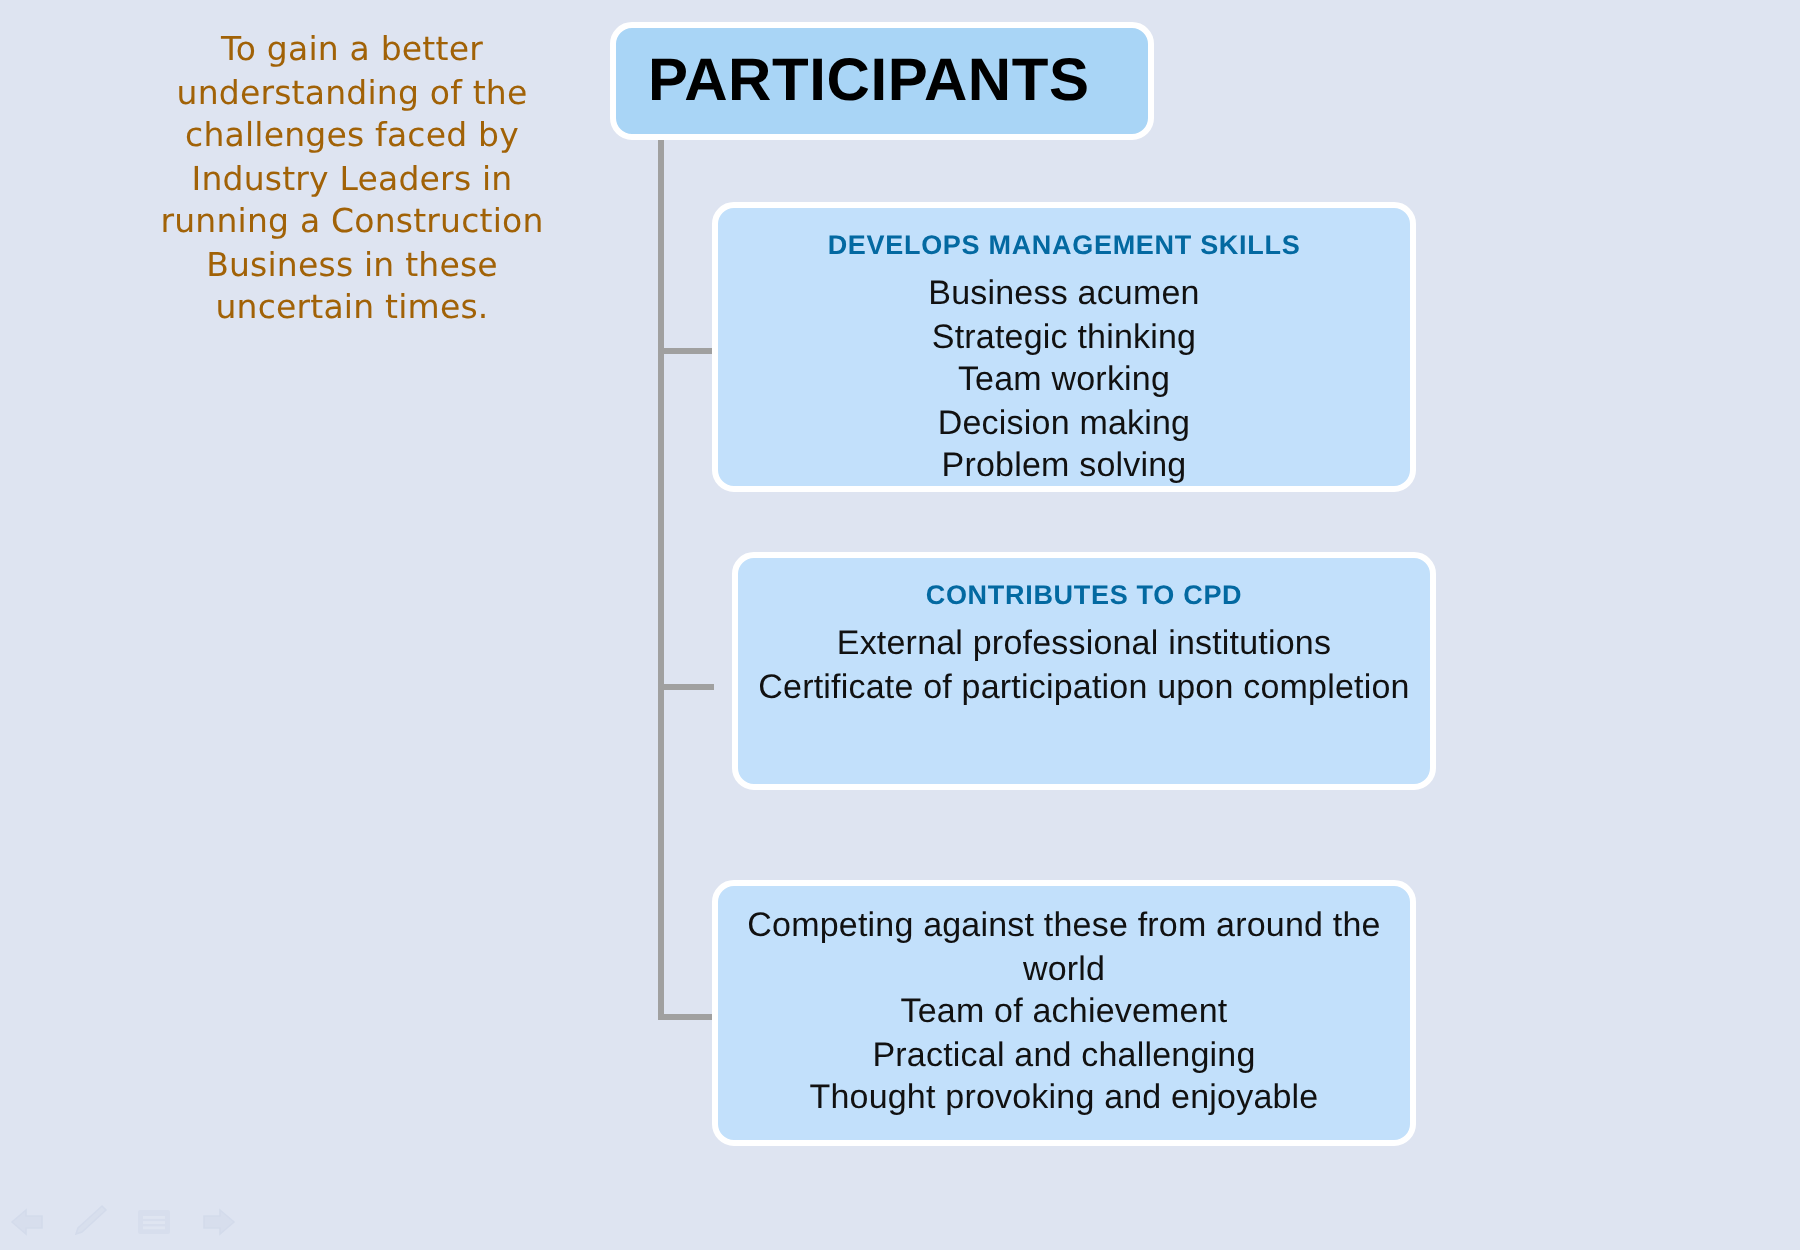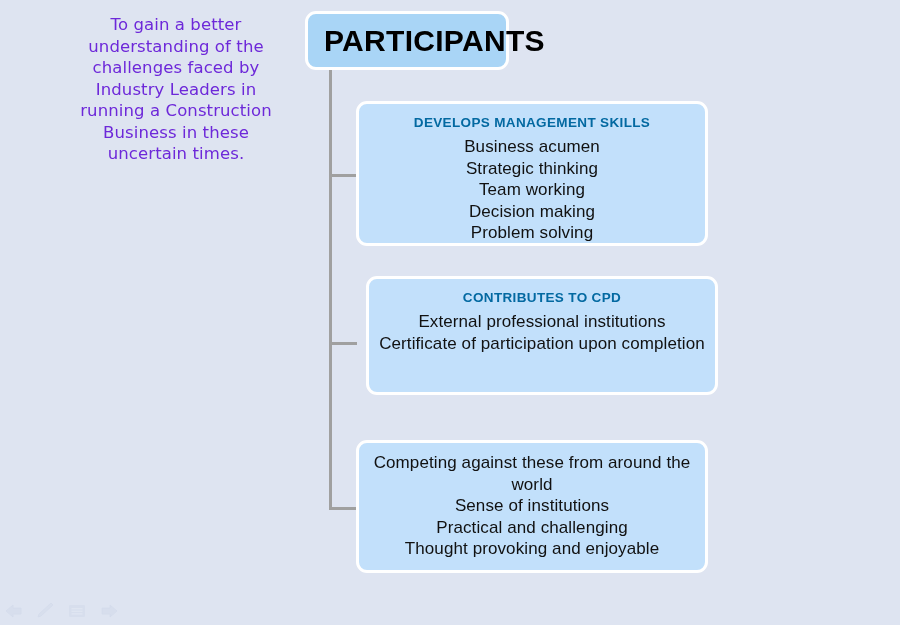--- a/index.html
+++ b/index.html
@@ -24,21 +24,21 @@
     height: 625px;
   }
 
   
   .intro {
     position: absolute;
     left: 62px;
     top: 14px;
     width: 228px;
     text-align: center;
-    color: #6d28d9;
+    color: #a16207;
     font-size: 16.5px;
     line-height: 21.5px;
     letter-spacing: 0.1px;
     font-family: "DejaVu Sans", sans-serif;
     white-space: pre-line;
   }
 
   
   .connector {
     position: absolute;
@@ -64,21 +64,21 @@
     position: absolute;
     background: #c2e0fb;
     border: 3px solid #ffffff;
     border-radius: 11px;
     box-sizing: border-box;
   }
 
   .node-header {
     left: 305px;
     top: 11px;
-    width: 204px;
+    width: 272px;
     height: 59px;
     background: #a9d5f6;
     display: flex;
     align-items: center;
     justify-content: flex-start;
   }
   .node-header .title {
     color: #000000;
     font-size: 30px;
     font-weight: bold;
@@ -155,21 +155,21 @@
   </div>
 
   <div class="node node-card node-card-2">
     <div class="card-heading">CONTRIBUTES TO CPD</div>
     <div class="card-line">External professional institutions</div>
     <div class="card-line">Certificate of participation upon completion</div>
   </div>
 
   <div class="node node-card node-card-3">
     <div class="card-line">Competing against these from around the world</div>
-    <div class="card-line">Sense of institutions</div>
+    <div class="card-line">Team of achievement</div>
     <div class="card-line">Practical and challenging</div>
     <div class="card-line">Thought provoking and enjoyable</div>
   </div>
 
   <div class="wm-bar">
     <span class="wm-icon">
       <svg viewBox="0 0 22 18" width="22" height="18">
         <path d="M9 3 L2 9 L9 15 L9 12 L17 12 L17 6 L9 6 Z" fill="#c9d2e6" stroke="#bcc7de" stroke-width="0.8"></path>
       </svg>
     </span>

